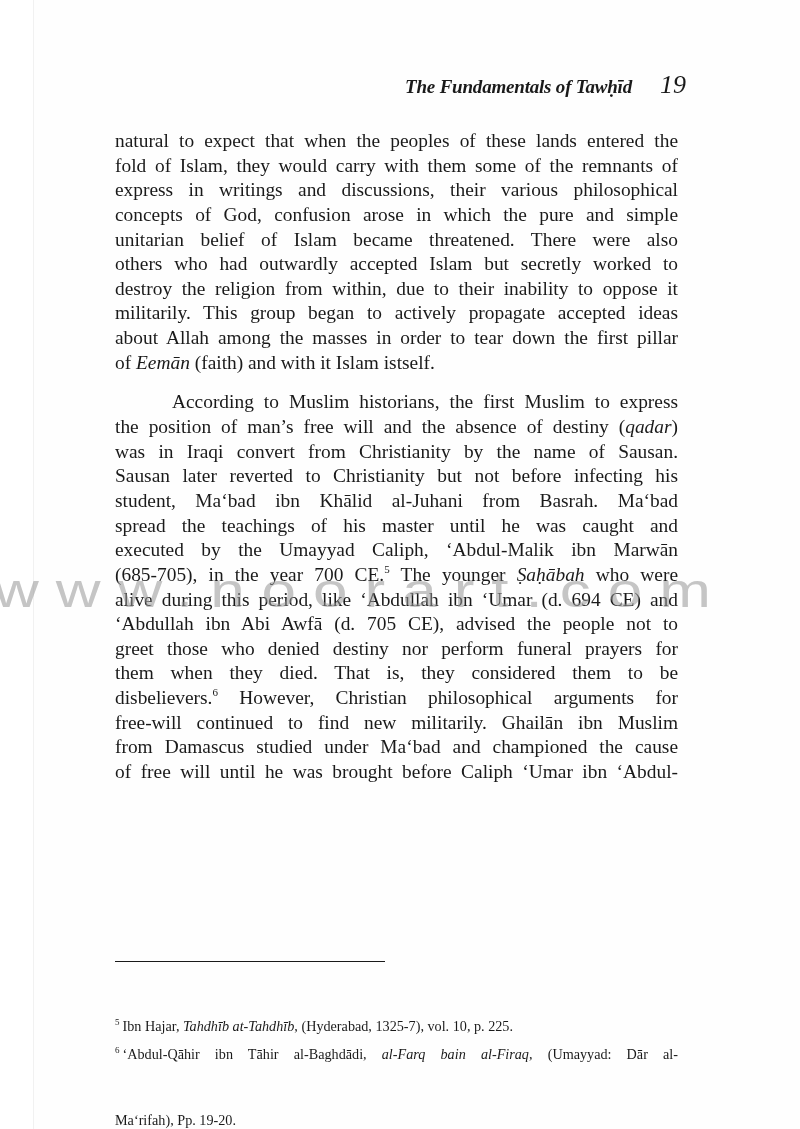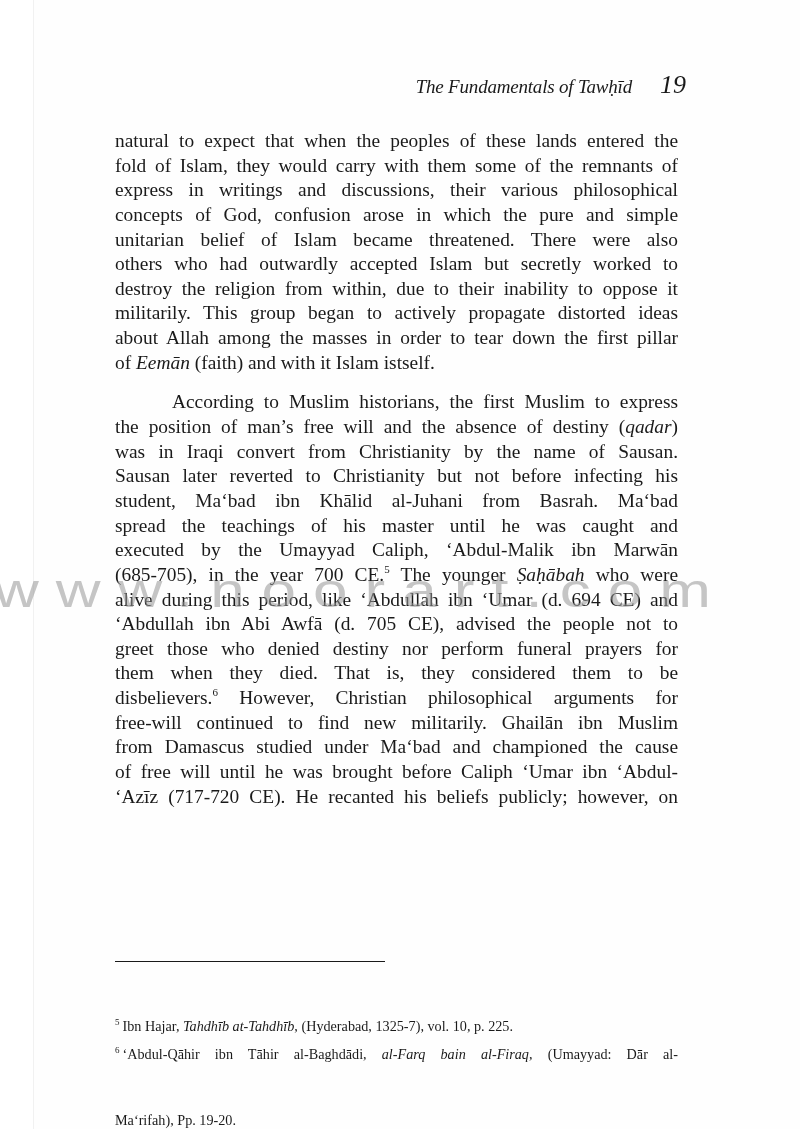--- a/index.html
+++ b/index.html
@@ -32,20 +32,21 @@
       height: 30px;
       font-style: italic;
       white-space: nowrap;
     }
     .running-title {
       position: absolute;
       right: 48px;
       top: 6px;
       font-size: 19px;
       letter-spacing: -0.2px;
+      font-weight: bold;
     }
     .page-number {
       position: absolute;
       right: -6px;
       top: 0;
       font-size: 26px;
     }
     .body-text {
       position: absolute;
       left: 115px;
@@ -145,21 +146,21 @@
 
 <div class="body-text">
   <p class="para-1">
     <span class="line">natural to expect that when the peoples of these lands entered the</span>
     <span class="line">fold of Islam, they would carry with them some of the remnants of</span>
     <span class="line">express in writings and discussions, their various philosophical</span>
     <span class="line">concepts of God, confusion arose in which the pure and simple</span>
     <span class="line">unitarian belief of Islam became threatened. There were also</span>
     <span class="line">others who had outwardly accepted Islam but secretly worked to</span>
     <span class="line">destroy the religion from within, due to their inability to oppose it</span>
-    <span class="line">militarily. This group began to actively propagate distorted ideas</span>
+    <span class="line">militarily. This group began to actively propagate accepted ideas</span>
     <span class="line">about Allah among the masses in order to tear down the first pillar</span>
     <span class="line last"><span>of </span><em>Eemān</em><span> (faith) and with it Islam istself.</span></span>
   </p>
 
   <p class="para-2-wrap" style="margin-top:15px;">
     <span class="line indent">According to Muslim historians, the first Muslim to express</span>
     <span class="line"><span>the position of man’s free will and the absence of destiny (</span><em>qadar</em><span>)</span></span>
     <span class="line">was in Iraqi convert from Christianity by the name of Sausan.</span>
     <span class="line">Sausan later reverted to Christianity but not before infecting his</span>
     <span class="line">student, Ma‘bad ibn Khālid al-Juhani from Basrah. Ma‘bad</span>
@@ -167,21 +168,20 @@
     <span class="line">executed by the Umayyad Caliph, ‘Abdul-Malik ibn Marwān</span>
     <span class="line"><span>(685-705), in the year 700 CE.</span><sup class="fn-ref">5</sup><span> The younger </span><em>Ṣaḥābah</em><span> who were</span></span>
     <span class="line">alive during this period, like ‘Abdullah ibn ‘Umar (d. 694 CE) and</span>
     <span class="line">‘Abdullah ibn Abi Awfā (d. 705 CE), advised the people not to</span>
     <span class="line">greet those who denied destiny nor perform funeral prayers for</span>
     <span class="line">them when they died. That is, they considered them to be</span>
     <span class="line"><span>disbelievers.</span><sup class="fn-ref">6</sup><span> However, Christian philosophical arguments for</span></span>
     <span class="line">free-will continued to find new militarily. Ghailān ibn Muslim</span>
     <span class="line">from Damascus studied under Ma‘bad and championed the cause</span>
     <span class="line">of free will until he was brought before Caliph ‘Umar ibn ‘Abdul-</span>
-    <span class="line">‘Azīz (717-720 CE). He recanted his beliefs publicly; however, on</span>
   </p>
 </div>
 
 <div class="footnote-rule"></div>
 
 <div class="footnotes">
   <div class="footnote">
     <span class="line last"><sup>5</sup><span>Ibn Hajar, </span><em>Tahdhīb at-Tahdhīb</em><span>, (Hyderabad, 1325-7), vol. 10, p. 225.</span></span>
   </div>
   <div class="footnote">

